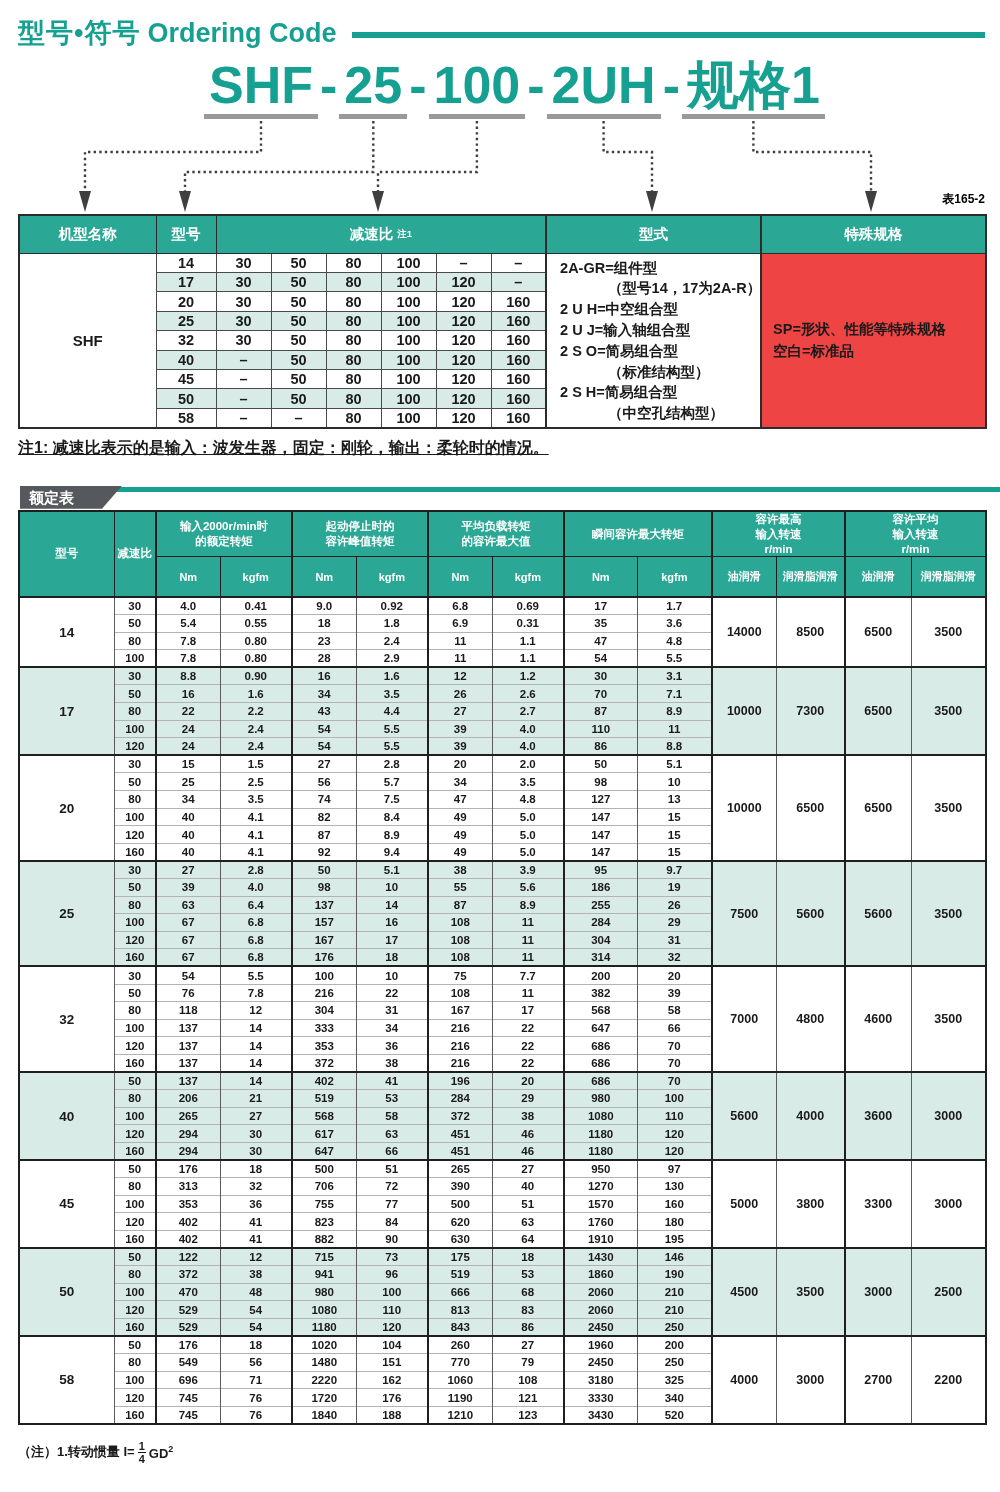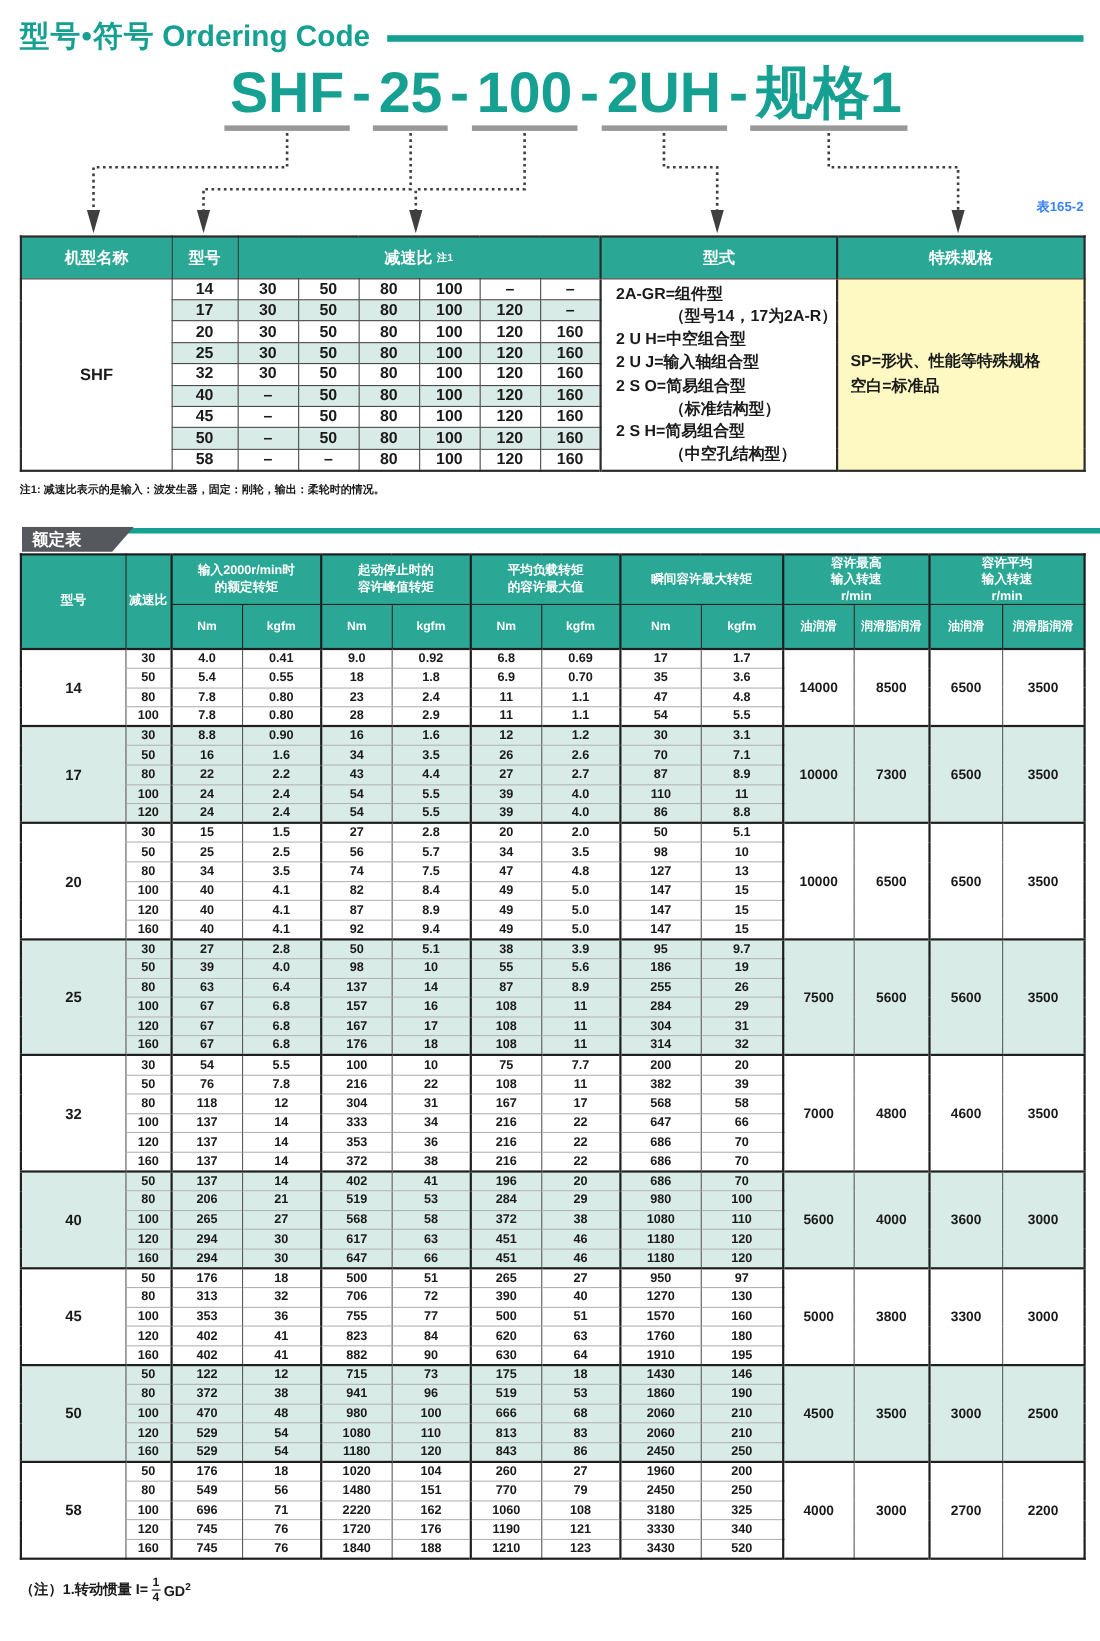--- a/index.html
+++ b/index.html
@@ -16,36 +16,36 @@
   .title-en { margin-left:7px; letter-spacing:0; }
   .title-rule { flex:1; height:6px; background:#16a092; margin-left:16px; margin-top:3px; }
 
   
   .code-row { margin:6px 0 0 186px; font-size:52px; font-weight:bold; color:#16a092; white-space:nowrap; line-height:1.08; }
   .code-seg { display:inline-block; border-bottom:5px solid #999; padding:0 5px 1px; }
   .code-dash { display:inline-block; padding:0 2px 1px; }
 
   .connector-wrap { position:relative; }
   .connectors { display:block; }
-  .table1-no { position:absolute; right:0; bottom:17px; font-size:12px; font-weight:bold; color:#3b82f6; }
+  .table1-no { position:absolute; right:0; bottom:6px; font-size:12px; font-weight:bold; color:#000000; }
 
   
   table.ot { border-collapse:collapse; table-layout:fixed; width:967px; border:2px solid #2b2b2b; }
   .ot th { background:#2ba795; color:#fff; font-size:14.5px; font-weight:bold; height:38px; border:1px solid #2b2b2b; padding:0; }
   .ot th .hnote { font-size:9.5px; vertical-align:2px; }
   .ot td { border:1px solid #4a4a4a; font-size:14.5px; font-weight:600; text-align:center; height:19.4px; padding:0; }
   .ot td.r-alt { background:#d9ebe6; }
   .ot td.model-name { font-size:15px; background:#fff; }
   .ot td.type-cell, .ot th.bv, .ot td.special-cell { border-left:2px solid #2b2b2b; }
   .ot td.type-cell { text-align:left; vertical-align:top; padding:4px 0 0 13px; background:#fff; }
   .type-line { line-height:20.8px; white-space:nowrap; font-size:14.5px; font-weight:bold; }
   .type-line.ind { padding-left:48px; }
-  .ot td.special-cell { text-align:left; padding-left:11px; background:#fef9c3; }
+  .ot td.special-cell { text-align:left; padding-left:11px; background:#ef4444; }
   .special-line { line-height:22px; font-size:14.5px; font-weight:bold; }
-  .t1-note { font-size:10px; font-weight:bold; margin-top:9px; }
+  .t1-note { font-size:16px; font-weight:bold; margin-top:9px;text-decoration:underline; }
 
   
   .section-bar { position:relative; height:24px; margin-top:27px; }
   .section-rule { position:absolute; left:70px; right:-15px; top:1px; height:5px; background:#16a092; }
   .section-box {
     position:absolute; left:2px; top:0; width:102px; height:23px; background:#55585c; color:#fff;
     font-size:15px; font-weight:bold; line-height:23px; padding-left:9px;
     clip-path:polygon(0 0,100% 0,calc(100% - 20px) 100%,0 100%);
   }
   .series-row { display:flex; justify-content:space-between; align-items:baseline; margin:13px 0 4px; }
@@ -312,21 +312,21 @@
           <td class="speed blthick" rowspan="4">6500</td>
           <td class="speed blthin" rowspan="4">3500</td>
         </tr>
         <tr>
           <td class="blthin">50</td>
           <td class="blthick">5.4</td>
           <td class="blthin">0.55</td>
           <td class="blthick">18</td>
           <td class="blthin">1.8</td>
           <td class="blthick">6.9</td>
-          <td class="blthin">0.70</td>
+          <td class="blthin">0.31</td>
           <td class="blthick">35</td>
           <td class="blthin">3.6</td>
         </tr>
         <tr>
           <td class="blthin">80</td>
           <td class="blthick">7.8</td>
           <td class="blthin">0.80</td>
           <td class="blthick">23</td>
           <td class="blthin">2.4</td>
           <td class="blthick">11</td>

